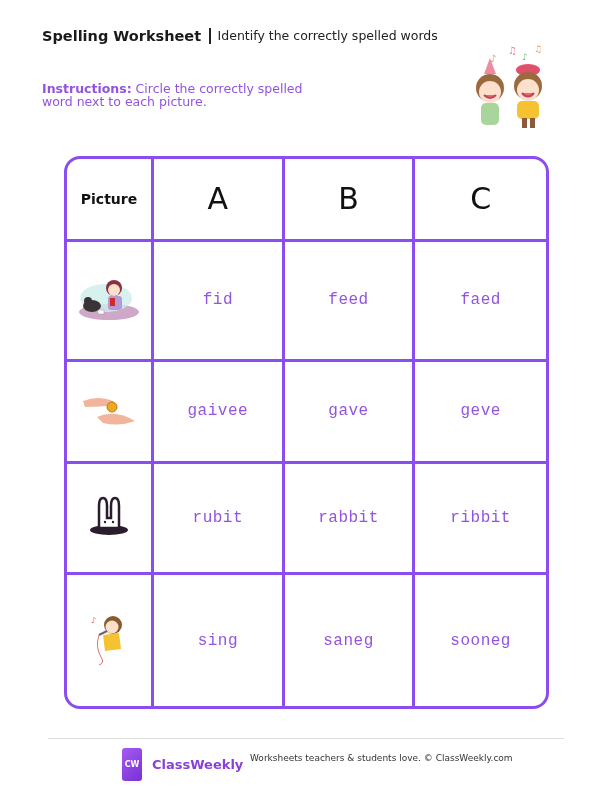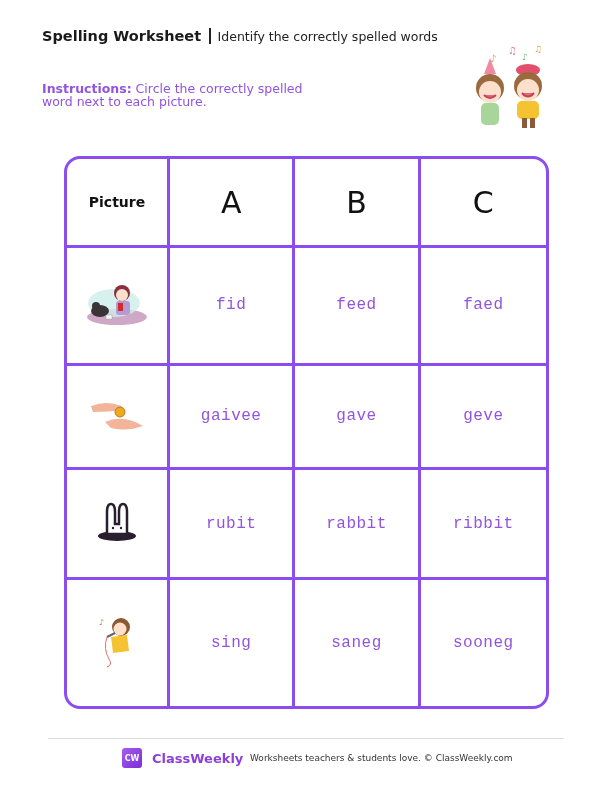--- a/index.html
+++ b/index.html
@@ -1,35 +1,35 @@
 <!DOCTYPE html>
 <html><head>
 <meta charset="utf-8">
 <style>
   html,body{margin:0;padding:0;background:#fff;}
   body{width:612px;height:792px;position:relative;overflow:hidden;font-family:"DejaVu Sans",sans-serif;}
-  .hdr{position:absolute;left:42px;top:28px;display:flex;align-items:flex-end;white-space:nowrap;}
+  .hdr{position:absolute;left:42px;top:28px;display:flex;align-items:flex-start;white-space:nowrap;}
   .hdr-title{font-size:14.5px;font-weight:bold;color:#1a1a1a;}
   .hdr-sep{width:1.5px;height:16px;background:#222;margin:0 7px 0 8px;}
   .hdr-sub{font-size:12.5px;color:#222;}
   .instr{position:absolute;left:42px;top:82px;width:270px;font-size:12.5px;line-height:13px;color:#9254de;}
   .instr b{font-weight:bold;}
   .party{position:absolute;left:462px;top:40px;width:100px;height:90px;}
   table.ws{position:absolute;left:64px;top:156px;width:485px;height:553px;border-collapse:separate;border-spacing:0;
     border:3px solid #8b4cf0;border-radius:16px;table-layout:fixed;}
-  table.ws td,table.ws th{border-right:3px solid #8b4cf0;border-bottom:3px solid #8b4cf0;text-align:center;vertical-align:middle;padding:8px;margin-left:8px;}
+  table.ws td,table.ws th{border-right:3px solid #8b4cf0;border-bottom:3px solid #8b4cf0;text-align:center;vertical-align:middle;padding:0;margin-left:8px;}
   table.ws tr td:last-child, table.ws tr th:last-child{border-right:none;}
   table.ws tr:last-child td{border-bottom:none;}
   th.pic-h{font-size:14px;font-weight:bold;color:#111;width:84px;}
   th.col-h{font-size:30px;font-weight:normal;color:#111;}
   td.word{font-size:16px;color:#9254de;font-family:Liberation Mono, monospace;font-weight:300;letter-spacing:0.5px;}
   td.pic{width:84px;}
   .footer-line{position:absolute;left:48px;top:738px;width:516px;height:1px;background:#ddd;}
   .logo{position:absolute;left:122px;top:748px;display:flex;align-items:center;}
-  .logo-box{width:20px;height:20px;border-radius:3px;background:linear-gradient(135deg,#a55cf0,#7a2fd6);color:#fff;font-size:8px;font-weight:bold;display:flex;align-items:center;justify-content:center;}
+  .logo-box{width:20px;height:33px;border-radius:3px;background:linear-gradient(135deg,#a55cf0,#7a2fd6);color:#fff;font-size:8px;font-weight:bold;display:flex;align-items:center;justify-content:center;}
   .logo-text{margin-left:10px;font-size:13px;font-weight:bold;color:#8a3fd8;}
   .tagline{position:absolute;left:250px;top:753px;font-size:9px;color:#333;white-space:nowrap;}
 </style>
 </head>
 <body>
 
 <div class="hdr">
   <span class="hdr-title">Spelling Worksheet</span>
   <span class="hdr-sep"></span>
   <span class="hdr-sub">Identify the correctly spelled words</span>

